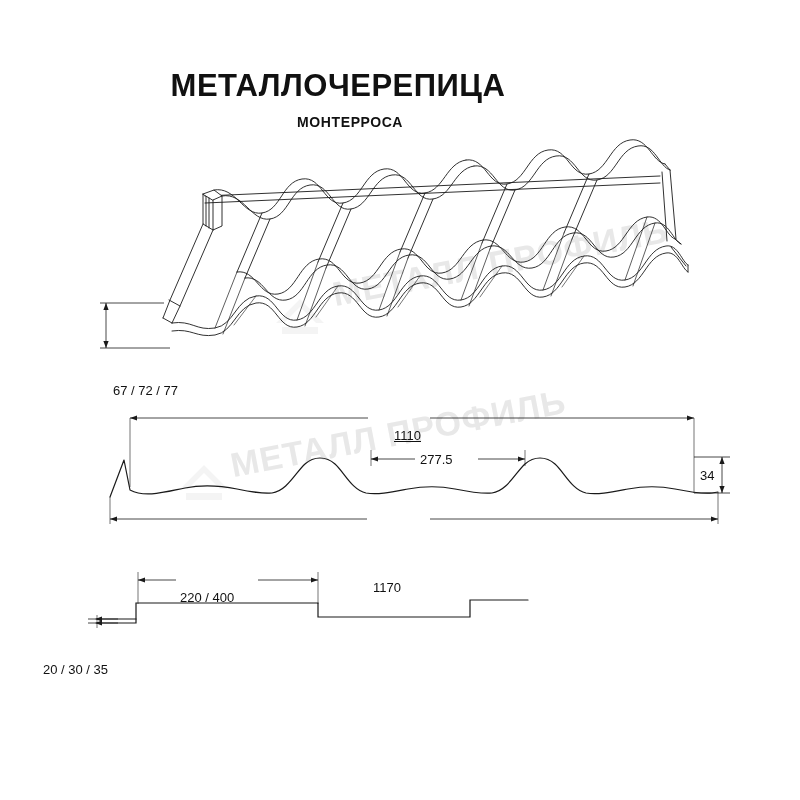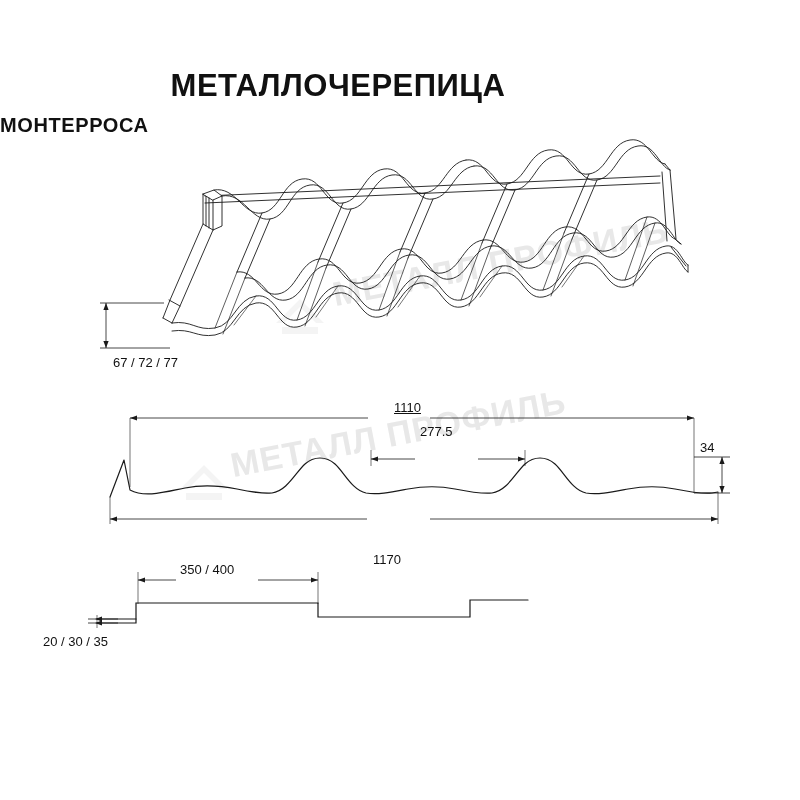--- a/index.html
+++ b/index.html
@@ -30,31 +30,32 @@
     font-size: 31px;
     font-weight: bold;
     letter-spacing: 0.5px;
     color: #111111;
   }
   .title-sub {
     position: absolute;
     left: 0;
     top: 114px;
     width: 700px;
-    text-align: left;
-    font-size: 20px;
+    text-align: center;
+    font-size: 14px;
     font-weight: bold;
     letter-spacing: 0.6px;
     color: #111111;
   }
   .dim-label {
     position: absolute;
     font-size: 13px;
     color: #111111;
     white-space: nowrap;
+    margin-top: 28px;
   }
   .lbl-height {
     left: 113px;
     top: 355px;
   }
   .lbl-1110 {
     left: 394px;
     top: 400px;
     text-decoration: underline;
   }
@@ -327,14 +328,14 @@
     <line x1="97" y1="615" x2="97" y2="628" stroke-width="0.6"></line>
   </g>
 
 </svg>
 
 <div class="dim-label lbl-height">67 / 72 / 77</div>
 <div class="dim-label lbl-1110">1110</div>
 <div class="dim-label lbl-2775">277.5</div>
 <div class="dim-label lbl-42">34</div>
 <div class="dim-label lbl-1170">1170</div>
-<div class="dim-label lbl-350400">350 / 400</div>
+<div class="dim-label lbl-350400">220 / 400</div>
 <div class="dim-label lbl-253035">20 / 30 / 35</div>
 
 </body></html>

